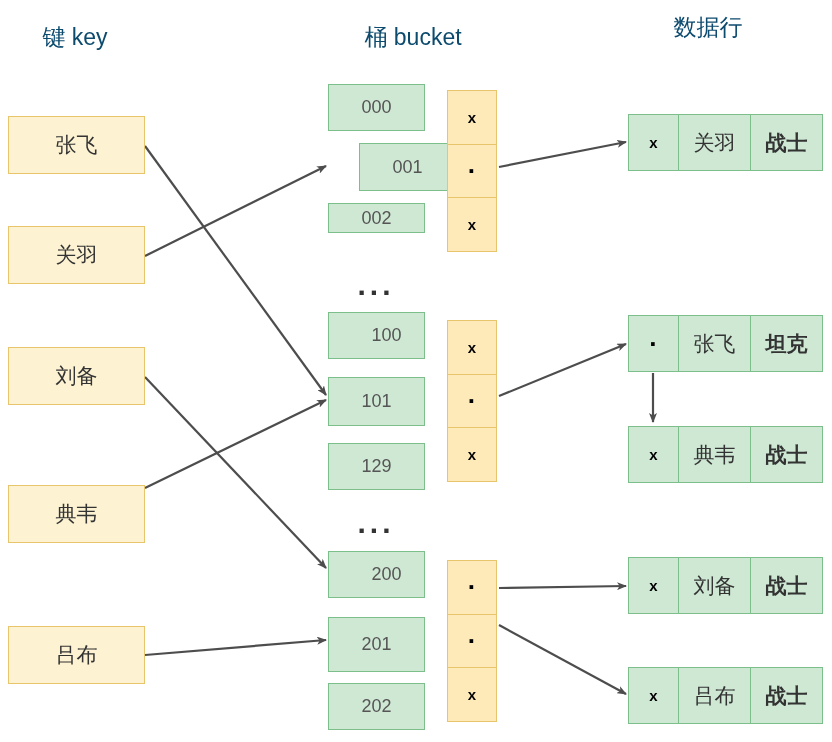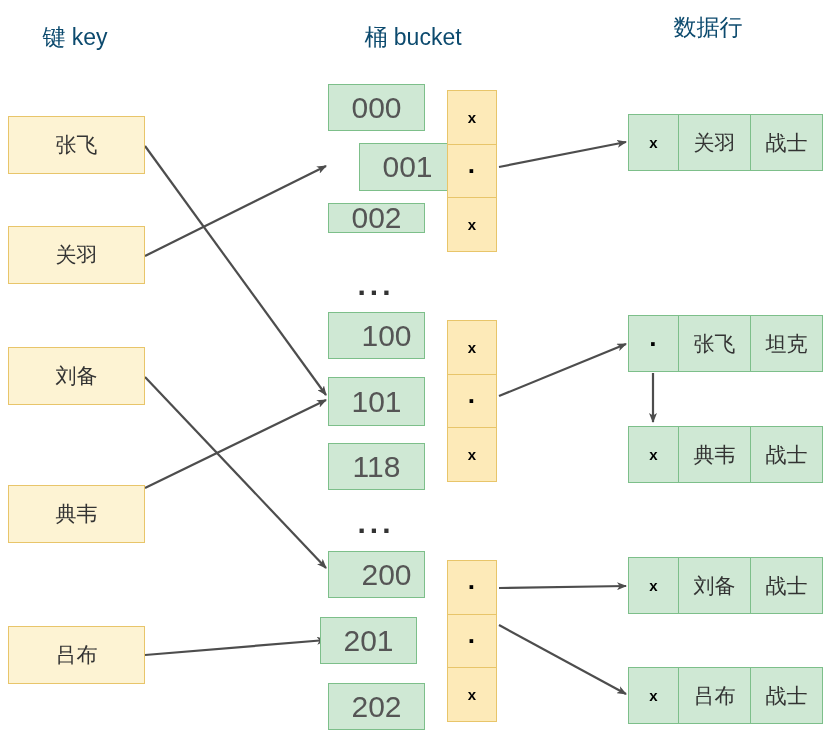--- a/index.html
+++ b/index.html
@@ -47,21 +47,21 @@
     color: #333333;
   }
   .bucket-box {
     position: absolute;
     box-sizing: border-box;
     background: #cfe8d4;
     border: 1px solid #7dbf8a;
     display: flex;
     align-items: center;
     justify-content: center;
-    font-size: 30px;
+    font-size: 18px;
     color: #555555;
   }
   .ptr-col {
     position: absolute;
     box-sizing: border-box;
     background: #fdeab8;
     border: 1px solid #e8c56a;
     display: flex;
     flex-direction: column;
   }
@@ -112,21 +112,21 @@
     flex: 0 0 50px;
     font-size: 15px;
     font-weight: bold;
     color: #000000;
   }
   .data-cell.ptr.dot {
     font-size: 26px;
     line-height: 0;
   }
   .data-cell.name { flex: 1 1 0; }
-  .data-cell.role { flex: 1 1 0; }
+  .data-cell.role { flex: 1 1 0; font-weight: bold; }
 </style>
 </head>
 <body>
 
 <div id="diagram-root">
 
   <div class="col-header" style="left:75px; top:22px;">键 key</div>
   <div class="col-header" style="left:413px; top:22px;">桶 bucket</div>
   <div class="col-header" style="left:708px; top:12px;font-family:Liberation Mono, monospace;">数据行</div>
 
@@ -185,33 +185,33 @@
   </div>
   <div class="ellipsis" style="left:376px; top:270px;">...</div>
 
   <div class="bucket-box" style="left:328px; top:312px; width:97px; height:47px;padding-left:20px;">
     <span>100</span>
   </div>
   <div class="bucket-box" style="left:328px; top:377px; width:97px; height:49px;">
     <span>101</span>
   </div>
   <div class="bucket-box" style="left:328px; top:443px; width:97px; height:47px;">
-    <span>118</span>
+    <span>129</span>
   </div>
   <div class="ptr-col" style="left:447px; top:320px; width:50px; height:162px;">
     <div class="ptr-cell">x</div>
     <div class="ptr-cell dot">·</div>
     <div class="ptr-cell">x</div>
   </div>
   <div class="ellipsis" style="left:376px; top:508px;">...</div>
 
   <div class="bucket-box" style="left:328px; top:551px; width:97px; height:47px;padding-left:20px;">
     <span>200</span>
   </div>
-  <div class="bucket-box" style="left:320px; top:617px; width:97px; height:47px;">
+  <div class="bucket-box" style="left:328px; top:617px; width:97px; height:55px;">
     <span>201</span>
   </div>
   <div class="bucket-box" style="left:328px; top:683px; width:97px; height:47px;">
     <span>202</span>
   </div>
   <div class="ptr-col" style="left:447px; top:560px; width:50px; height:162px;">
     <div class="ptr-cell dot">·</div>
     <div class="ptr-cell dot">·</div>
     <div class="ptr-cell">x</div>
   </div>

